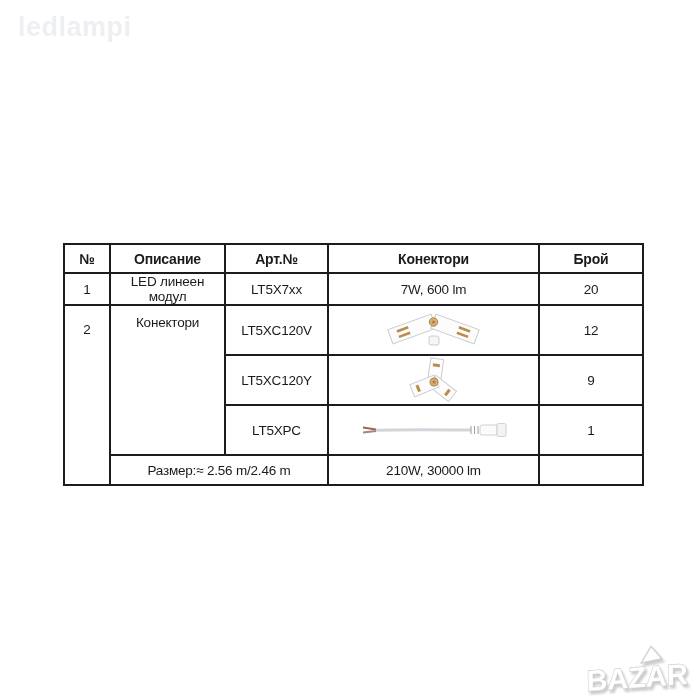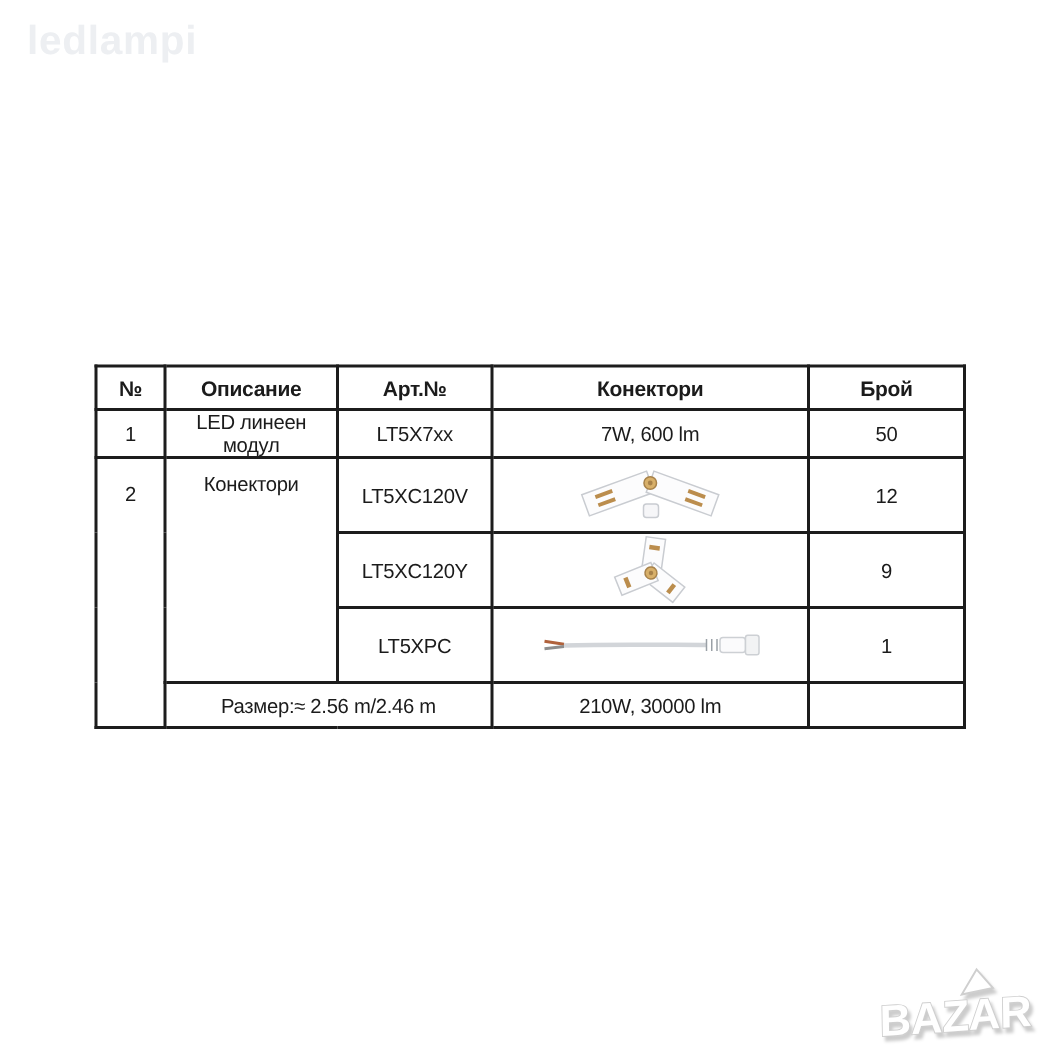--- a/index.html
+++ b/index.html
@@ -89,21 +89,21 @@
       <th>Арт.№</th>
       <th>Конектори</th>
       <th>Брой</th>
     </tr>
 
     <tr class="r-std">
       <td>1</td>
       <td>LED линеен модул</td>
       <td>LT5X7xx</td>
       <td>7W, 600 lm</td>
-      <td>50</td>
+      <td>20</td>
     </tr>
 
     <tr class="r-img">
       <td rowspan="4" class="group-num">2</td>
       <td rowspan="3" class="group-product">Конектори</td>
       <td>LT5XC120V</td>
       <td class="cell-img">
         <svg width="100" height="40" viewBox="0 0 100 40">
           <rect x="45" y="26" width="10" height="9" rx="2" fill="#f6f6f8" stroke="#c9ccd1"></rect>
           <g transform="rotate(-20 28 19)">

